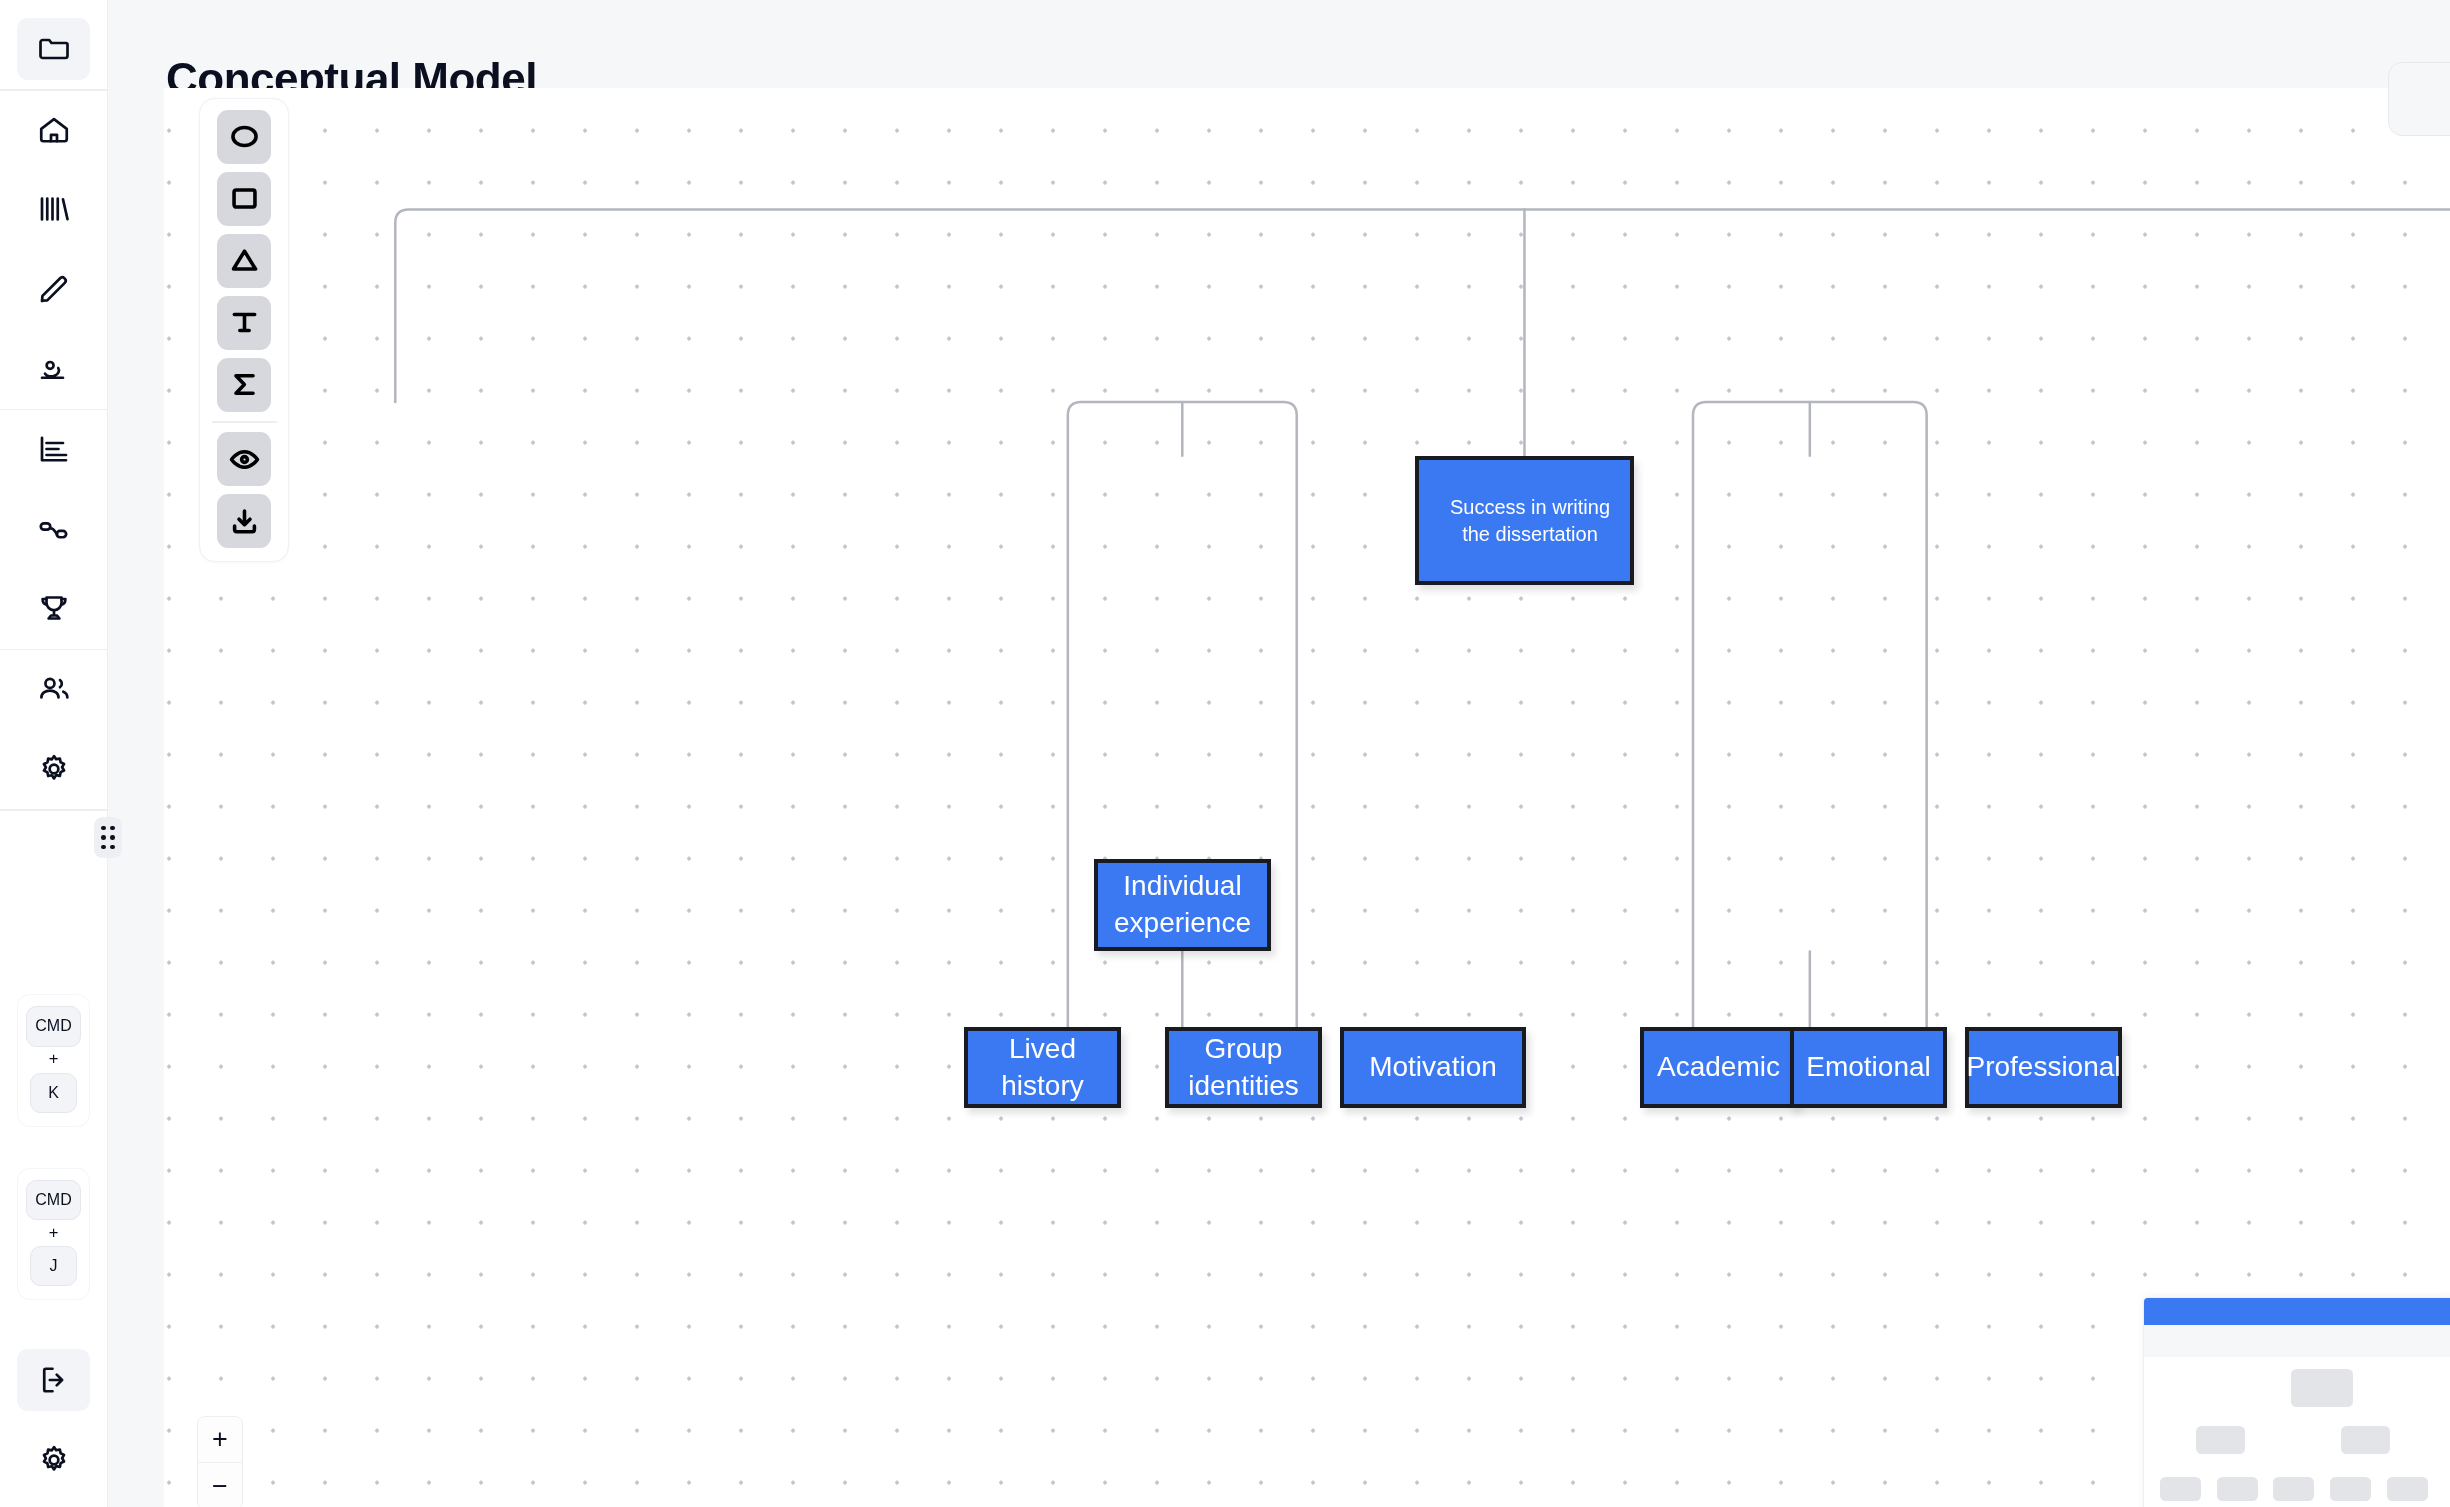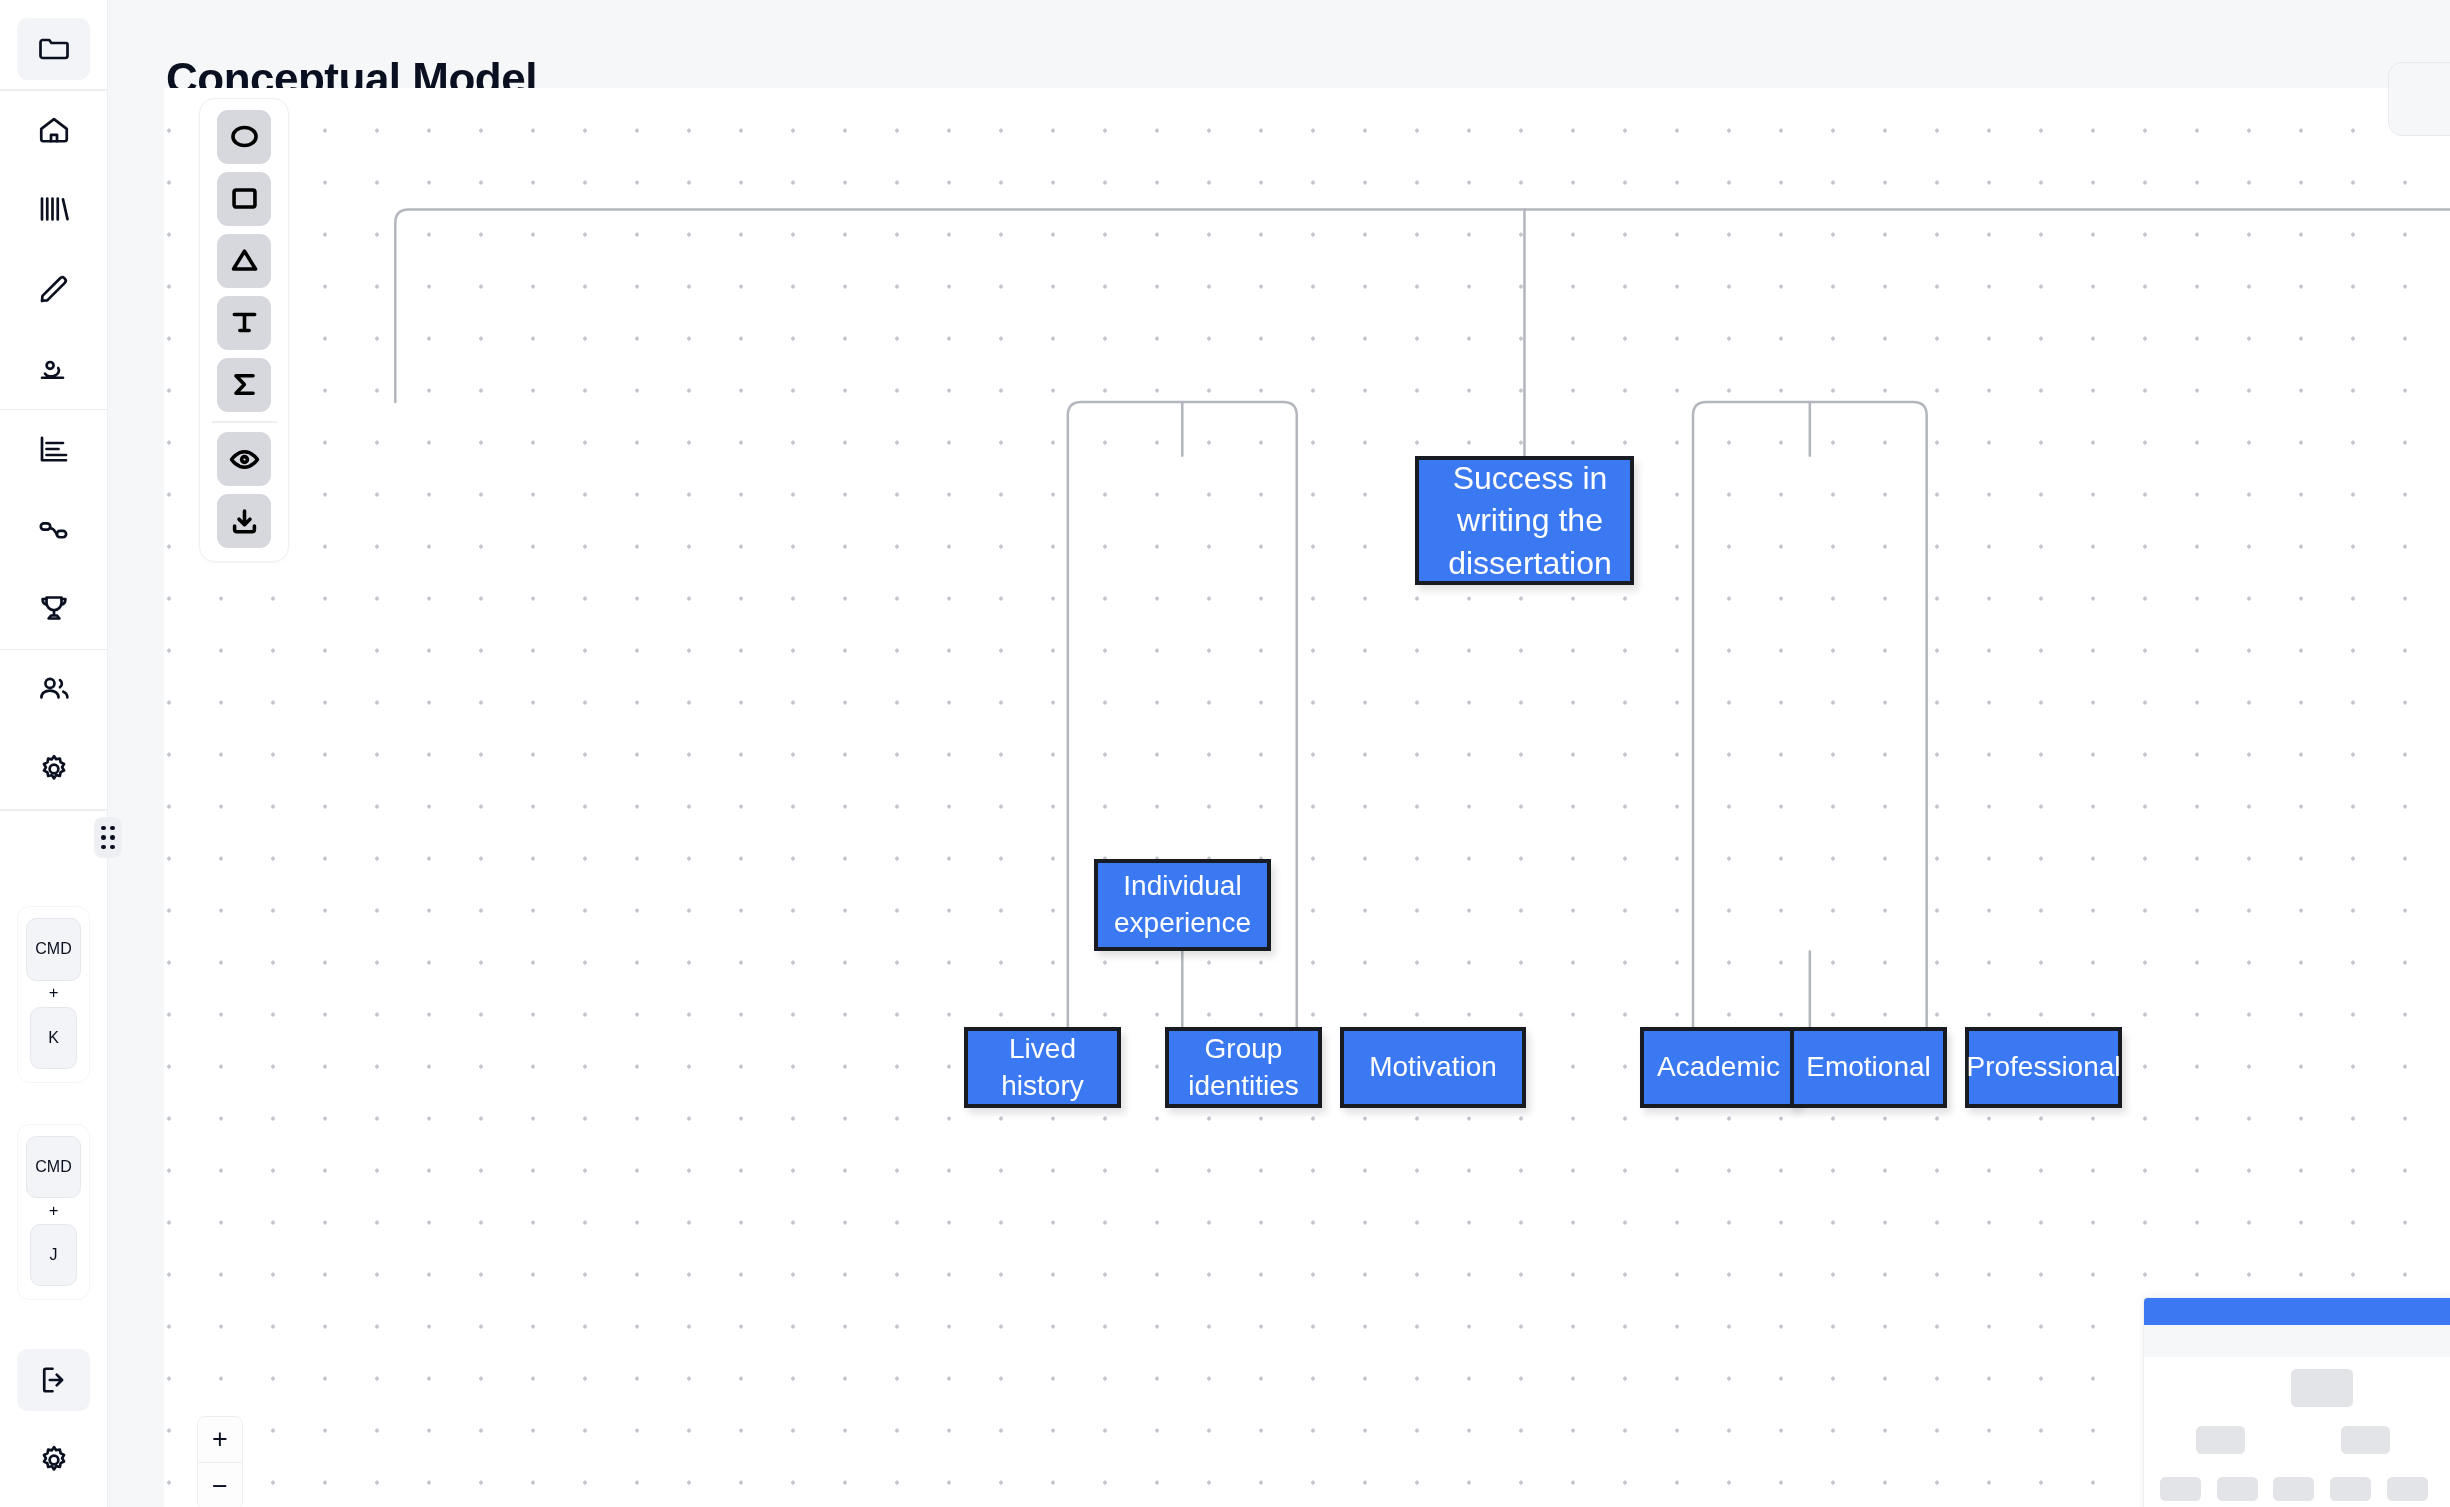--- a/index.html
+++ b/index.html
@@ -38,21 +38,21 @@
   
   .kbd-card {
     width: 73px; border-radius: 12.6px; background: #ffffff;
     border: 1.6px solid #f4f5f7;
     padding: 11px 0 12.6px 0;
     display: flex; flex-direction: column; align-items: center; gap: 4.7px;
     margin-bottom: 41px;
   }
   .kbd {
     background: #f2f4f7; border: 1.2px solid #e4e7ec; border-radius: 10.3px;
-    min-width: 47px; padding: 21px 8px; text-align: center;
+    min-width: 47px; padding: 10px 8px; text-align: center;
     font-size: 16px; font-weight: 500; color: #0b1020; line-height: 1.15;
   }
   .kbd-plus { font-size: 16.6px; color: #0b1020; line-height: 1; }
   .rail-spacer { flex: 1 1 auto; }
   .rail-bottom { padding-bottom: 8px; display: flex; flex-direction: column; align-items: center; }
   .rail-btn.soft { background: #f2f4f7; }
 
   
   .grip {
     position: absolute; left: 94px; top: 817px;
@@ -327,21 +327,21 @@
           <path d="M1290 398 V 466"></path>
           <path d="M1290 1094 V 1190"></path>
           <path d="M1290 398 H 1162 Q 1145 398 1145 415 V 1190 M1290 398 H 1418 Q 1435 398 1435 415 V 1190"></path>
 
           <path d="M2085 398 V 466"></path>
           <path d="M2085 1094 V 1190"></path>
           <path d="M2085 398 H 1954 Q 1937 398 1937 415 V 1190 M2085 398 H 2216 Q 2233 398 2233 415 V 1190"></path>
         </g>
       </svg>
 
-      <div class="node" style="left:1251px; top:368px; width:219px; height:129px; font-size:32px;padding-left:25px;">
+      <div class="node" style="left:1251px; top:368px; width:219px; height:129px; font-size:20px;padding-left:25px;">
         <span>Success in writing the dissertation</span>
       </div>
 
       <div class="node" style="left:930px; top:771px; width:177px; height:92px;">
         <span>Individual experience</span>
       </div>
 
 
       <div class="node" style="left:800px; top:939px; width:157px; height:81px;">
         <span>Lived history</span>

